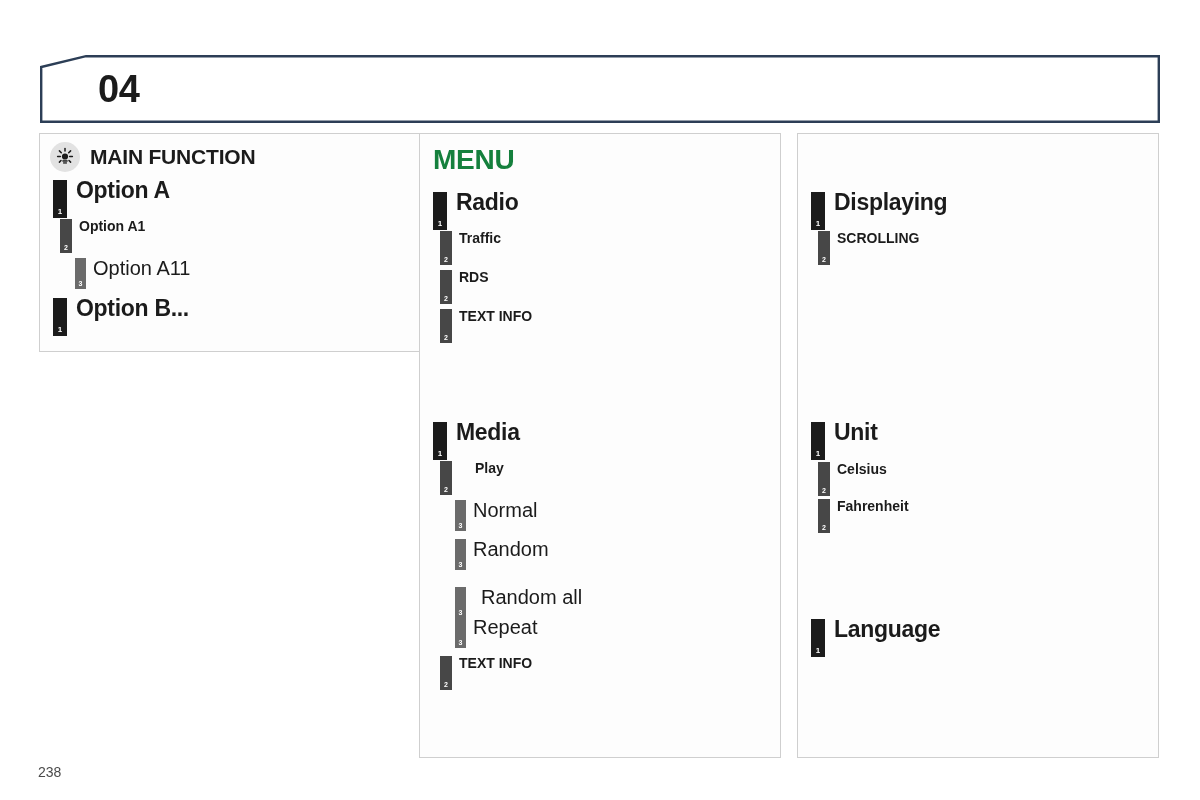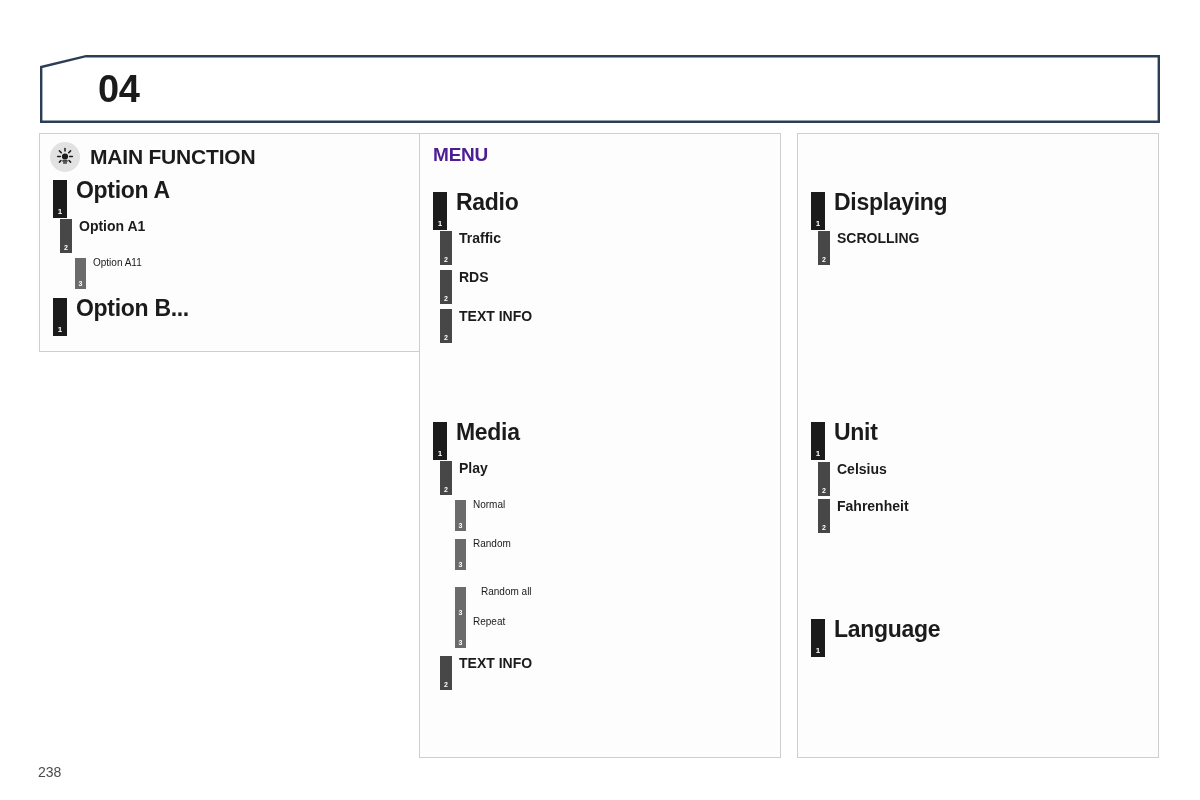--- a/index.html
+++ b/index.html
@@ -107,23 +107,23 @@
     font-weight: bold;
     color: #1b1b1b;
     letter-spacing: -0.2px;
   }
 
   
   .panel-heading {
     position: absolute;
     left: 13px;
     top: 10px;
-    font-size: 19px;
-    font-weight: bold;
-    color: #4c1d95;
+    font-size: 28px;
+    font-weight: bold;
+    color: #15803d;
     letter-spacing: -0.2px;
   }
 
   
   .tree {
     position: absolute;
     left: 0;
     top: 0;
     width: 100%;
   }
@@ -168,21 +168,21 @@
     margin-left: 9px;
     margin-top: -3px;
   }
   .lvl2 .label {
     font-size: 14px;
     font-weight: bold;
     margin-left: 7px;
     margin-top: -1px;
   }
   .lvl3 .label {
-    font-size: 10px;
+    font-size: 20px;
     font-weight: normal;
     margin-left: 7px;
     margin-top: -1px;
   }
 
   
   #page-number {
     position: absolute;
     left: 38px;
     top: 764px;
@@ -276,21 +276,21 @@
           <span>2</span>
         </div>
         <div class="label">TEXT INFO</div>
       </div>
       <div class="row lvl1" style="left: 13px; top: 288px;">
         <div class="marker">
           <span>1</span>
         </div>
         <div class="label">Media</div>
       </div>
-      <div class="row lvl2" style="left: 20px; top: 327px;">
+      <div class="row lvl2" style="left: 20px; top: 327px; gap: 16px;">
         <div class="marker">
           <span>2</span>
         </div>
         <div class="label">Play</div>
       </div>
       <div class="row lvl3" style="left: 35px; top: 366px;">
         <div class="marker">
           <span>3</span>
         </div>
         <div class="label">Normal</div>

